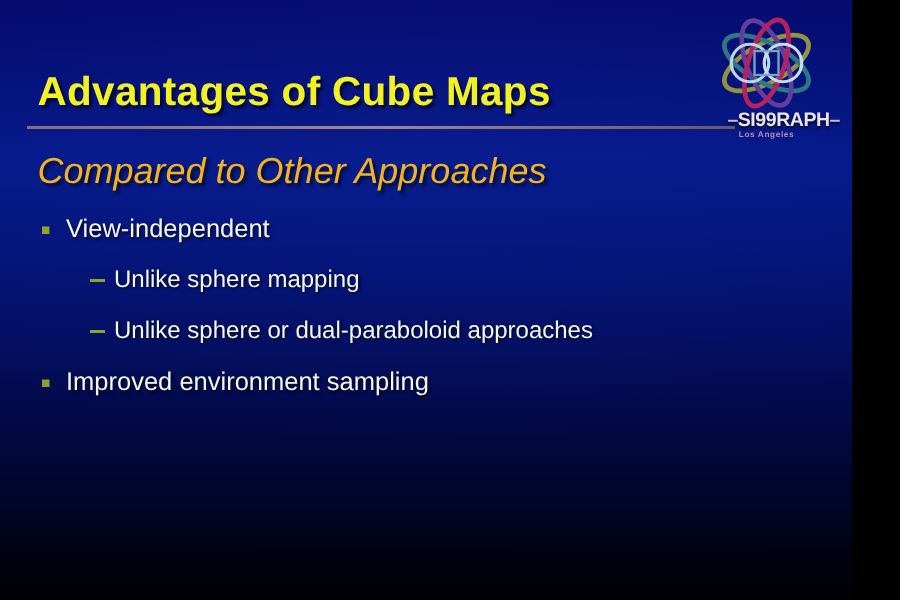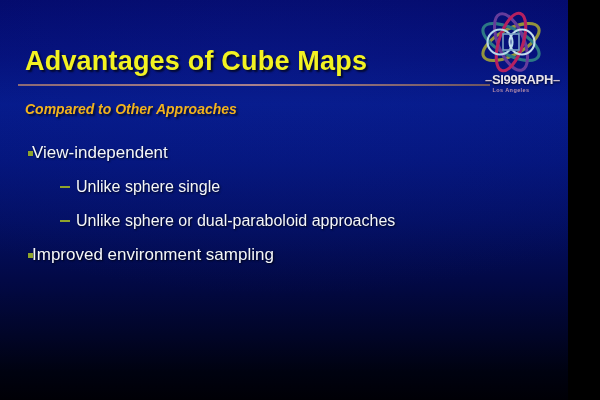--- a/index.html
+++ b/index.html
@@ -54,22 +54,22 @@
     top: 84px;
     width: 472px;
     height: 2px;
     background: linear-gradient(to right, #8d6a74 0%, #a8808c 50%, #6e5560 100%);
     z-index: 3;
   }
   .subtitle {
     position: absolute;
     left: 25px;
     top: 101px;
-    font-size: 14px;
-    font-weight: bold;
+    font-size: 24px;
+    font-weight: normal;
     font-style: italic;
     color: #f3b31c;
     text-shadow: 2px 2px 2px rgba(0,0,0,0.6);
     white-space: nowrap;
     z-index: 4;
   }
 
   
   .bullets {
     position: absolute;
@@ -98,21 +98,21 @@
   .lv1 .marker {
     left: 28px;
     top: 50%;
     width: 5px;
     height: 5px;
     margin-top: -2px;
     background: #8fa32c;
     box-shadow: 0 0 1px rgba(0,0,0,0.6);
   }
   .lv1 .text {
-    margin-left: 32px;
+    margin-left: 44px;
     font-size: 17px;
   }
 
   
   .lv2 .marker {
     left: 60px;
     top: 50%;
     width: 10px;
     height: 2px;
     margin-top: -1px;
@@ -176,21 +176,21 @@
 
   <div class="bullets">
 
     <div class="row lv1">
       <span class="marker"></span>
       <span class="text">View-independent</span>
     </div>
 
     <div class="row lv2">
       <span class="marker"></span>
-      <span class="text">Unlike sphere single</span>
+      <span class="text">Unlike sphere mapping</span>
     </div>
 
 
 
 
     <div class="row lv2">
       <span class="marker"></span>
       <span class="text">Unlike sphere or dual-paraboloid approaches</span>
     </div>
 

